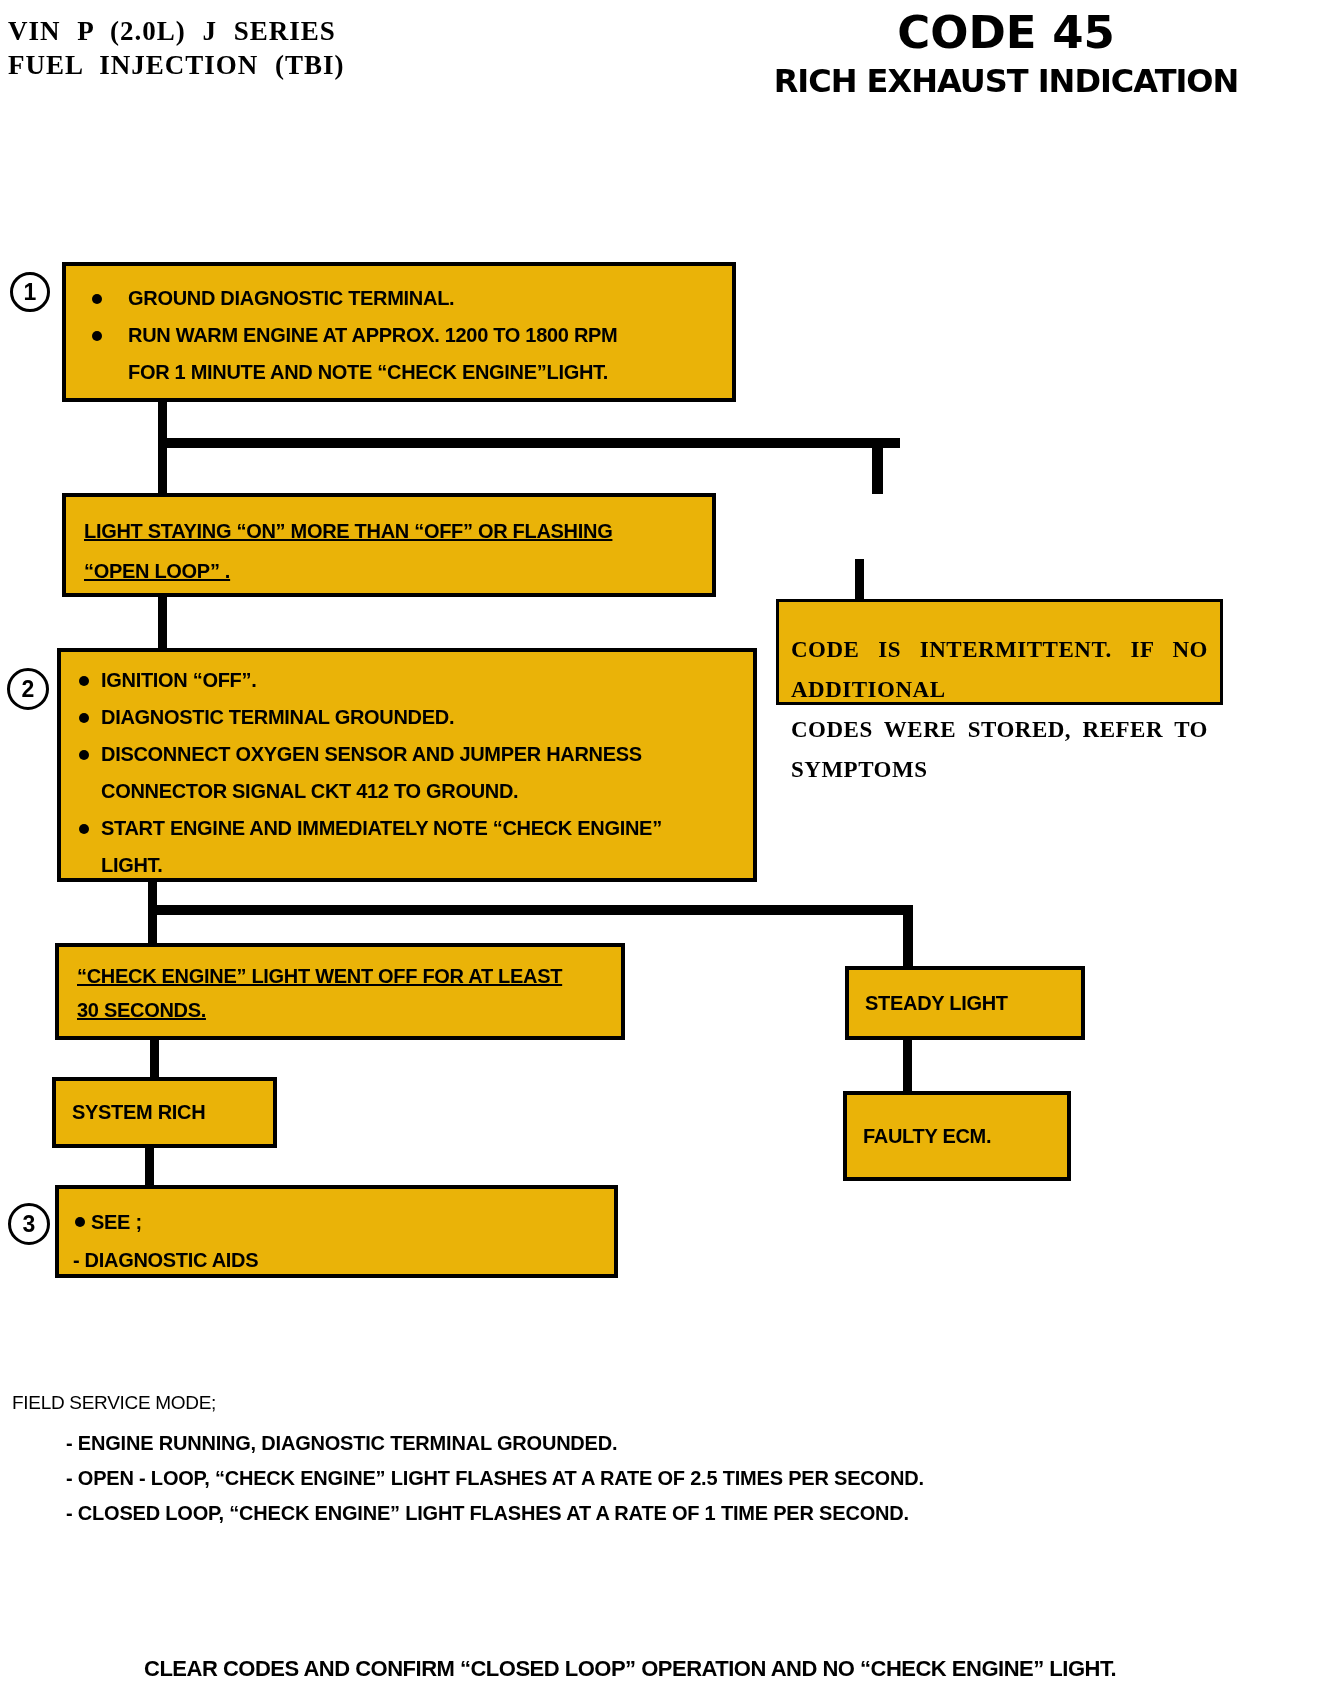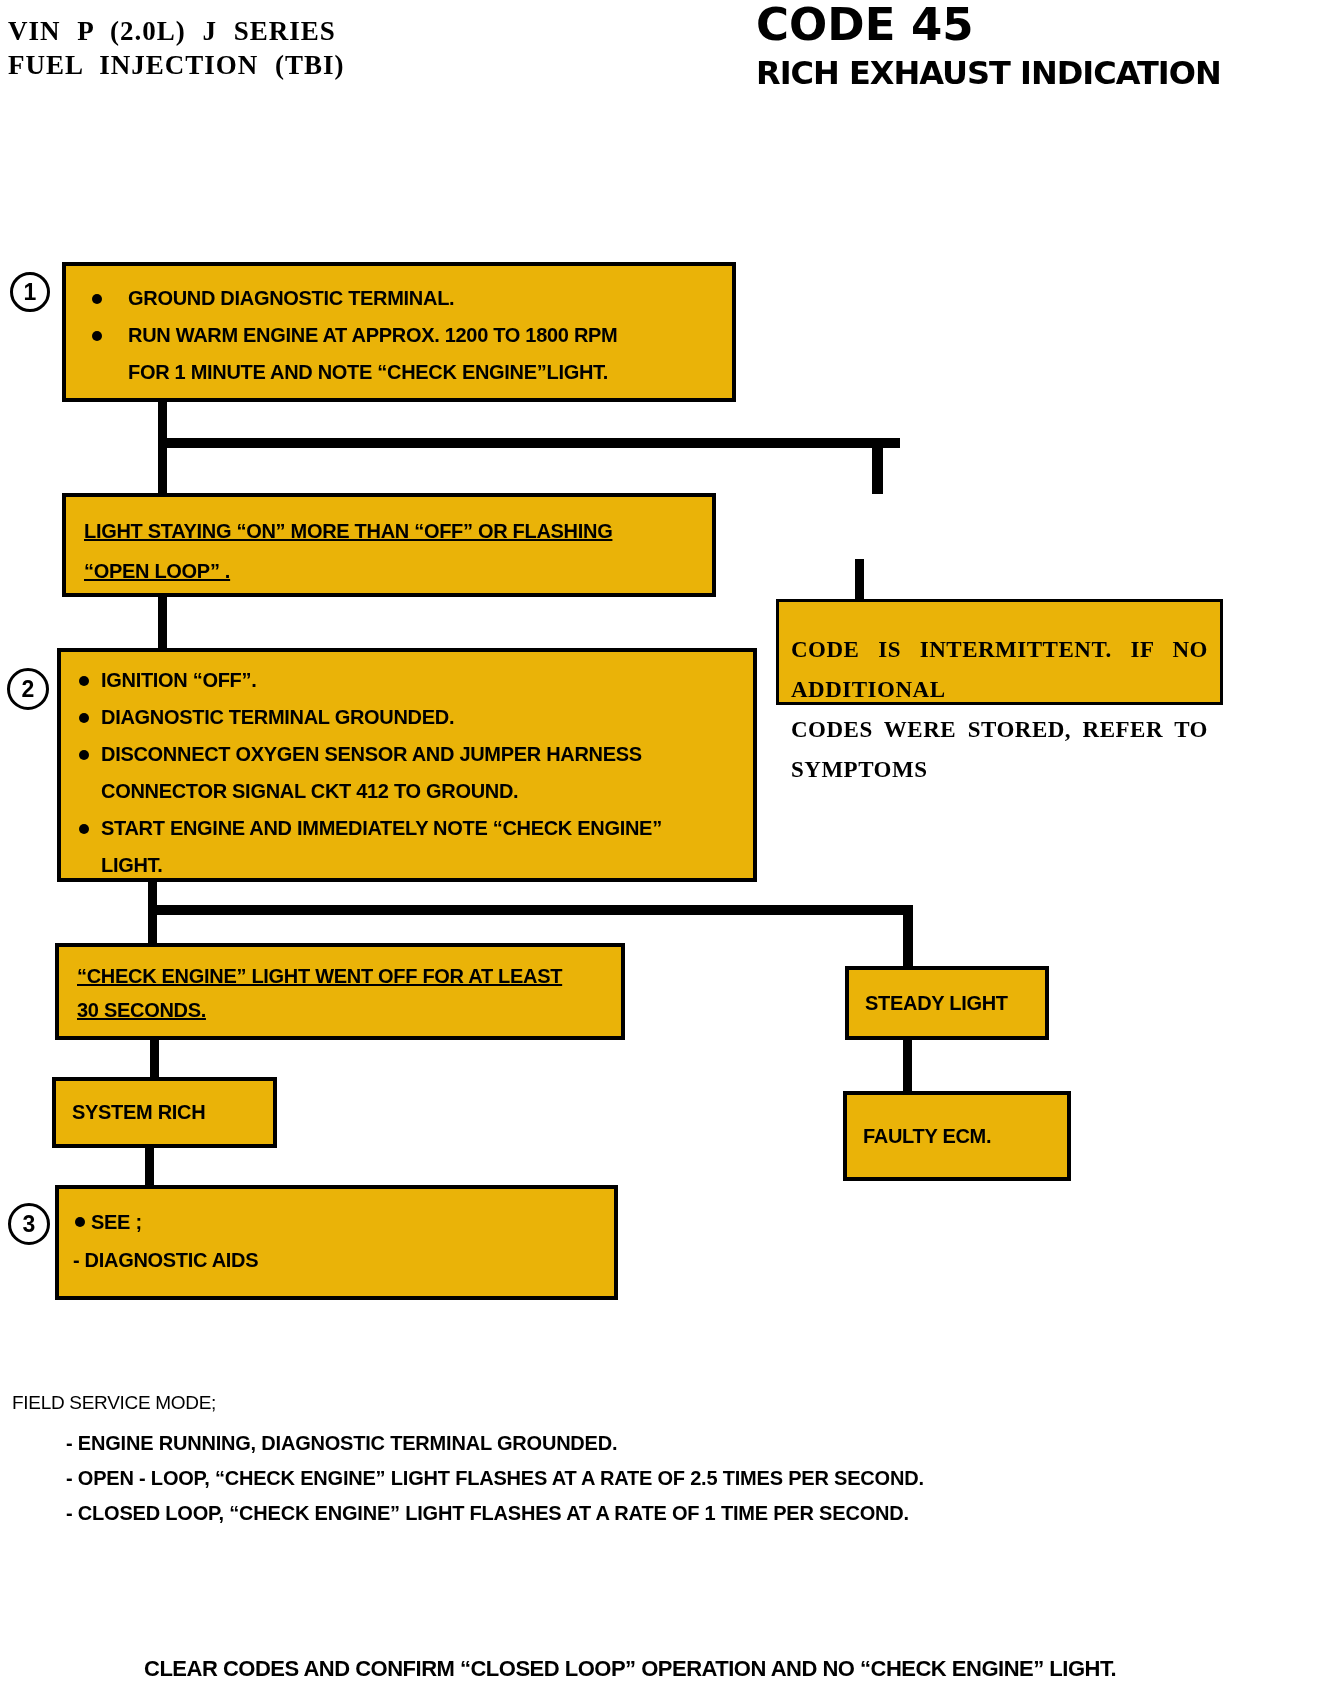--- a/index.html
+++ b/index.html
@@ -7,21 +7,21 @@
     position:relative;width:1328px;height:1686px;background:#ffffff;
     color:#000;font-family:"Liberation Sans",sans-serif;overflow:hidden;
     margin:0 auto;
   }
   
   .hdr-left{
     position:absolute;left:8px;top:14px;
     font-family:"Liberation Serif",serif;font-size:27px;font-weight:600;
     line-height:34px;letter-spacing:1px;word-spacing:9px;white-space:nowrap;
   }
-  .hdr-right{position:absolute;left:756px;top:0;width:500px;}
+  .hdr-right{position:absolute;left:756px;top:8px;width:500px;text-align:center;}
   .hdr-code{
     font-family:"DejaVu Sans",sans-serif;font-weight:bold;font-size:45px;
     line-height:50px;letter-spacing:0px;
   }
   .hdr-sub{
     font-family:"DejaVu Sans",sans-serif;font-weight:bold;font-size:32px;
     line-height:38px;margin-top:4px;letter-spacing:-1px;white-space:nowrap;
   }
   
   .node{
@@ -62,27 +62,27 @@
   .cL1v{left:158px;top:595px;width:9px;height:55px;}
   .box2{left:57px;top:648px;width:700px;height:234px;}
   .box2 .rows{padding-left:16px;padding-top:10px;}
   .box2 .dotcol{flex:0 0 24px;}
   .c2v {left:148px;top:880px;width:9px;height:66px;}
   .c2h {left:148px;top:905px;width:765px;height:10px;}
   .c2vr{left:903px;top:905px;width:10px;height:63px;}
   .boxL2{left:55px;top:943px;width:570px;height:97px;}
   .boxL2 .lines{padding-top:12px;}
   .boxL2 .ln{height:34px;}
-  .boxSteady{left:845px;top:966px;width:204px;height:74px;}
+  .boxSteady{left:845px;top:966px;width:240px;height:74px;}
   .cL2v{left:150px;top:1038px;width:9px;height:42px;}
   .cR2v{left:903px;top:1038px;width:9px;height:55px;}
   .boxRich{left:52px;top:1077px;width:225px;height:71px;}
   .boxFaulty{left:843px;top:1091px;width:228px;height:90px;}
   .cL3v{left:145px;top:1146px;width:9px;height:42px;}
-  .box3{left:55px;top:1185px;width:563px;height:115px;}
+  .box3{left:55px;top:1185px;width:563px;height:93px;}
   .box3 .rows{padding-left:14px;padding-top:14px;}
   .box3 .brow{height:38px;}
   .box3 .dotcol{flex:0 0 18px;}
   .badge1{left:10px;top:272px;width:40px;height:40px;}
   .badge2{left:7px;top:668px;width:42px;height:42px;}
   .badge3{left:8px;top:1203px;width:42px;height:42px;}
   
   .fs-head{
     position:absolute;left:12px;top:1392px;font-weight:normal;font-size:19px;
     letter-spacing:-0.3px;white-space:nowrap;

